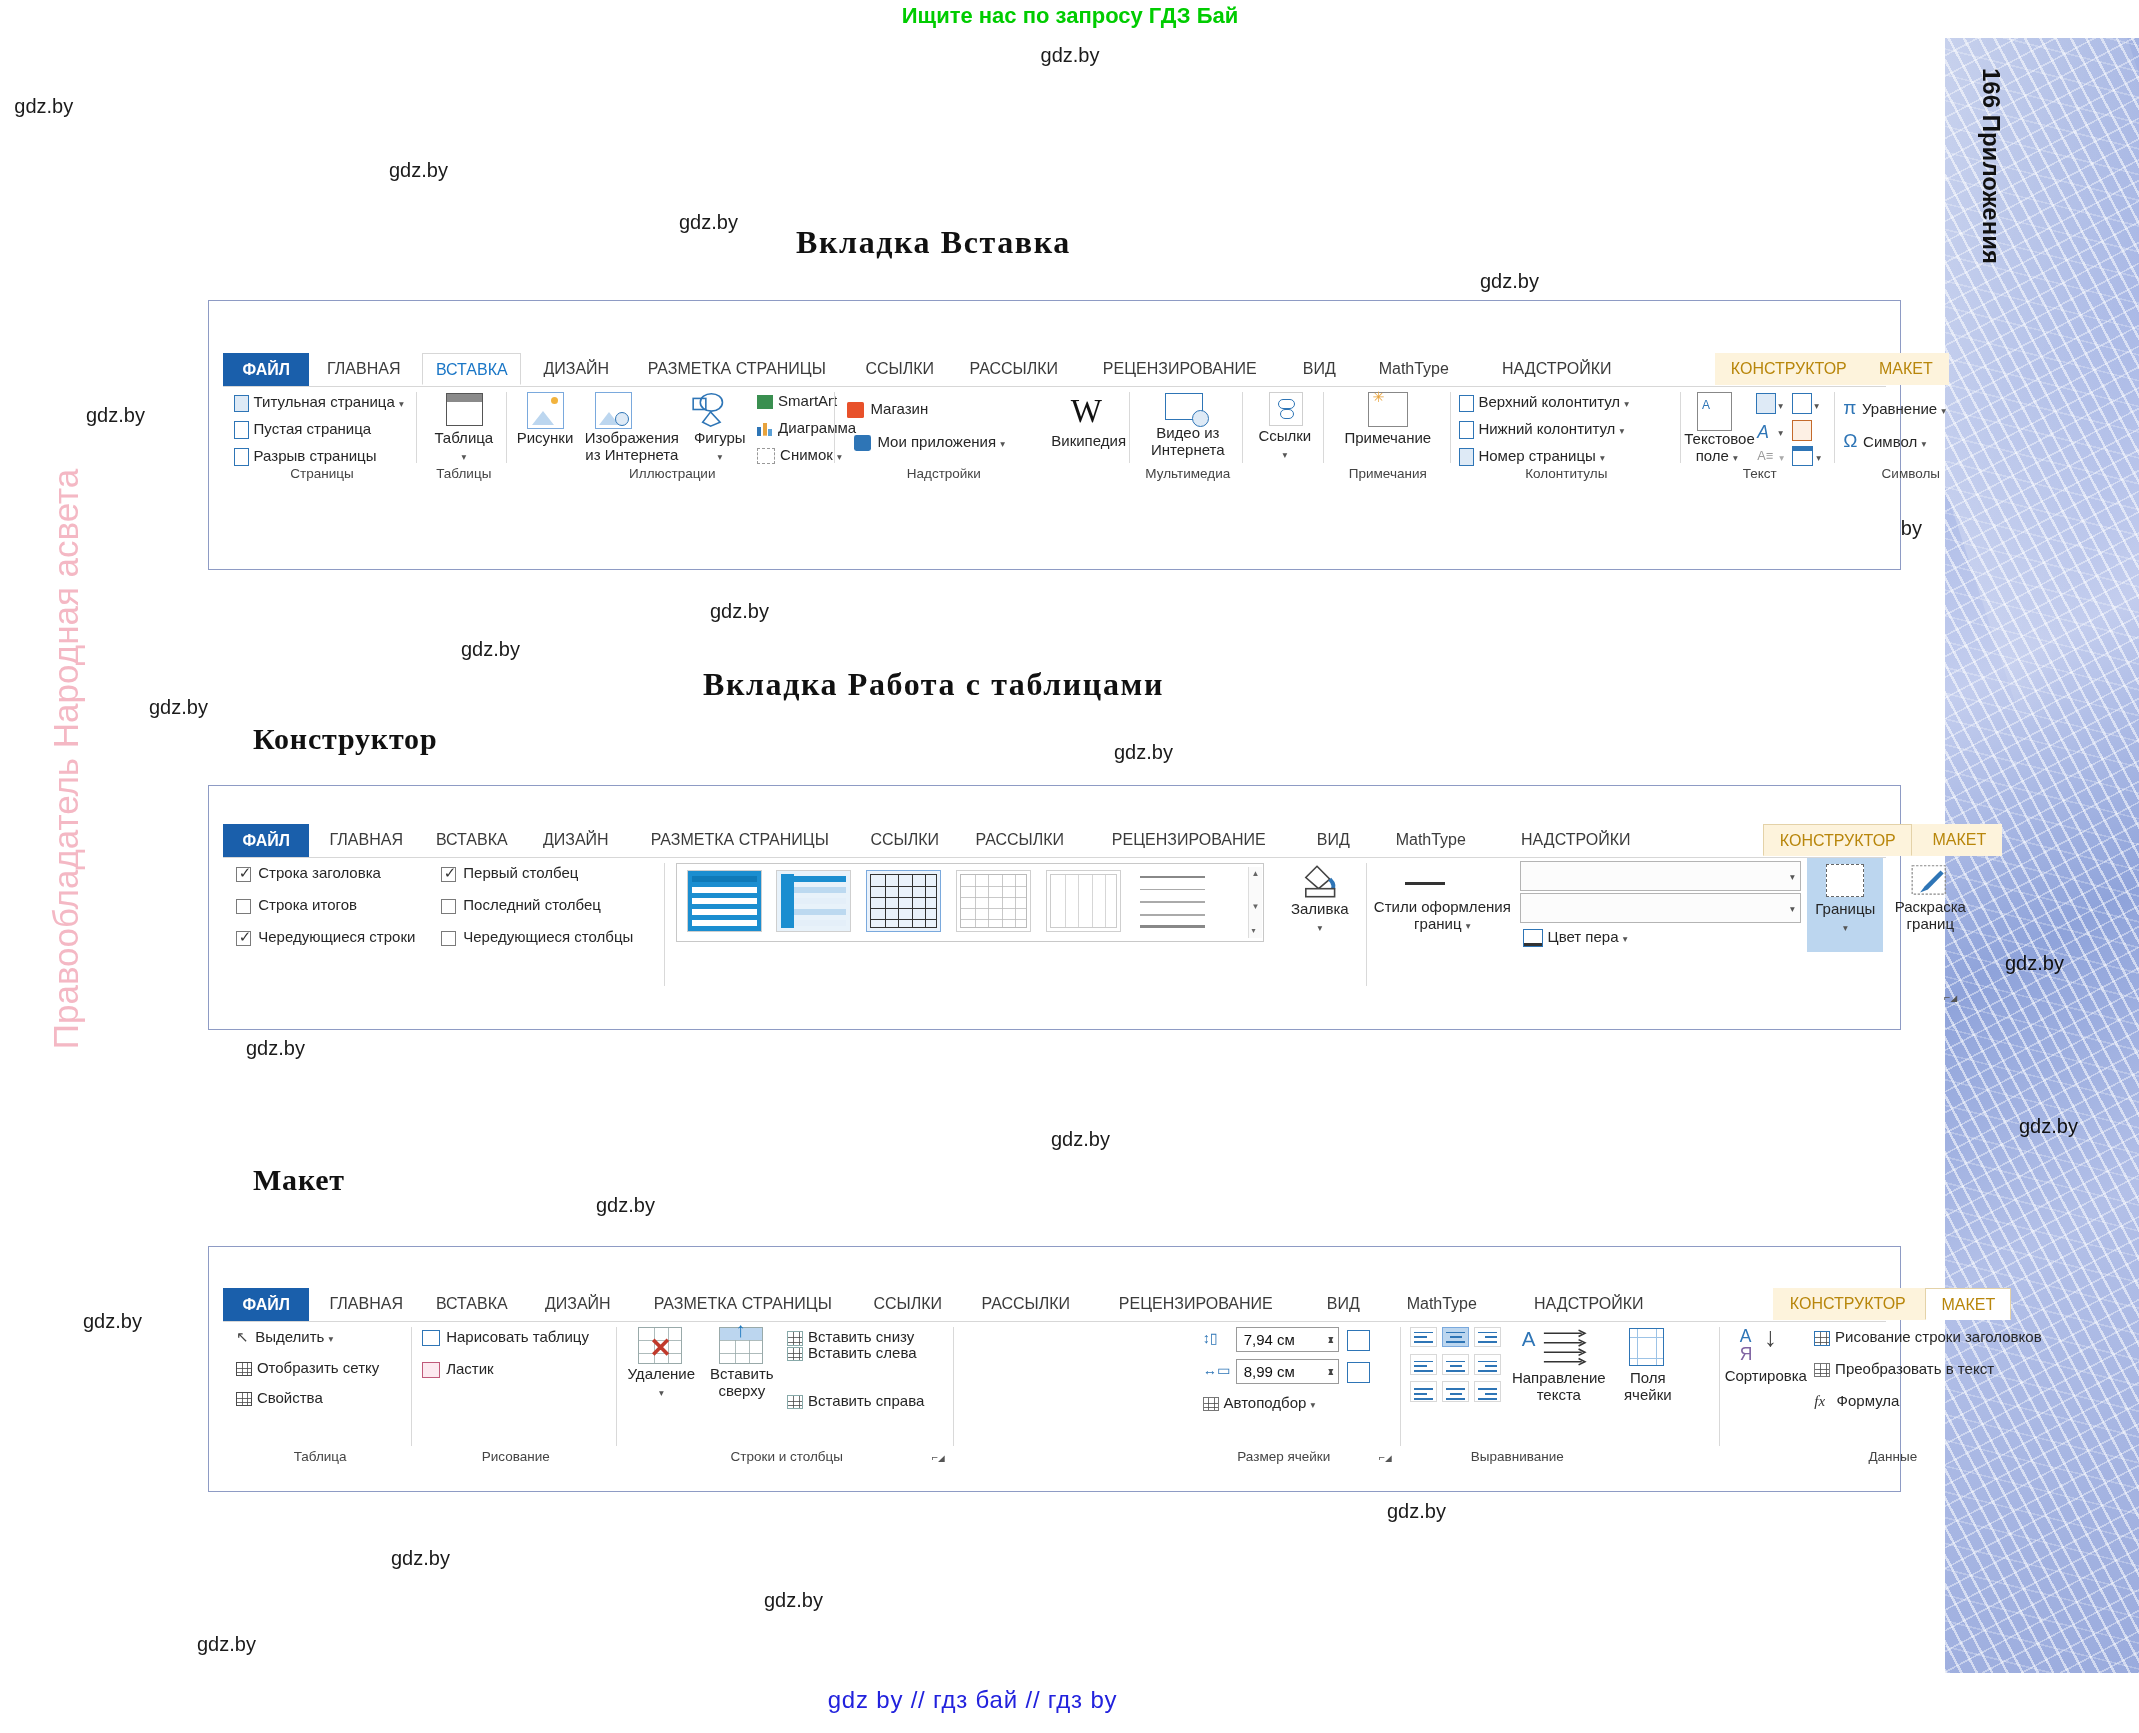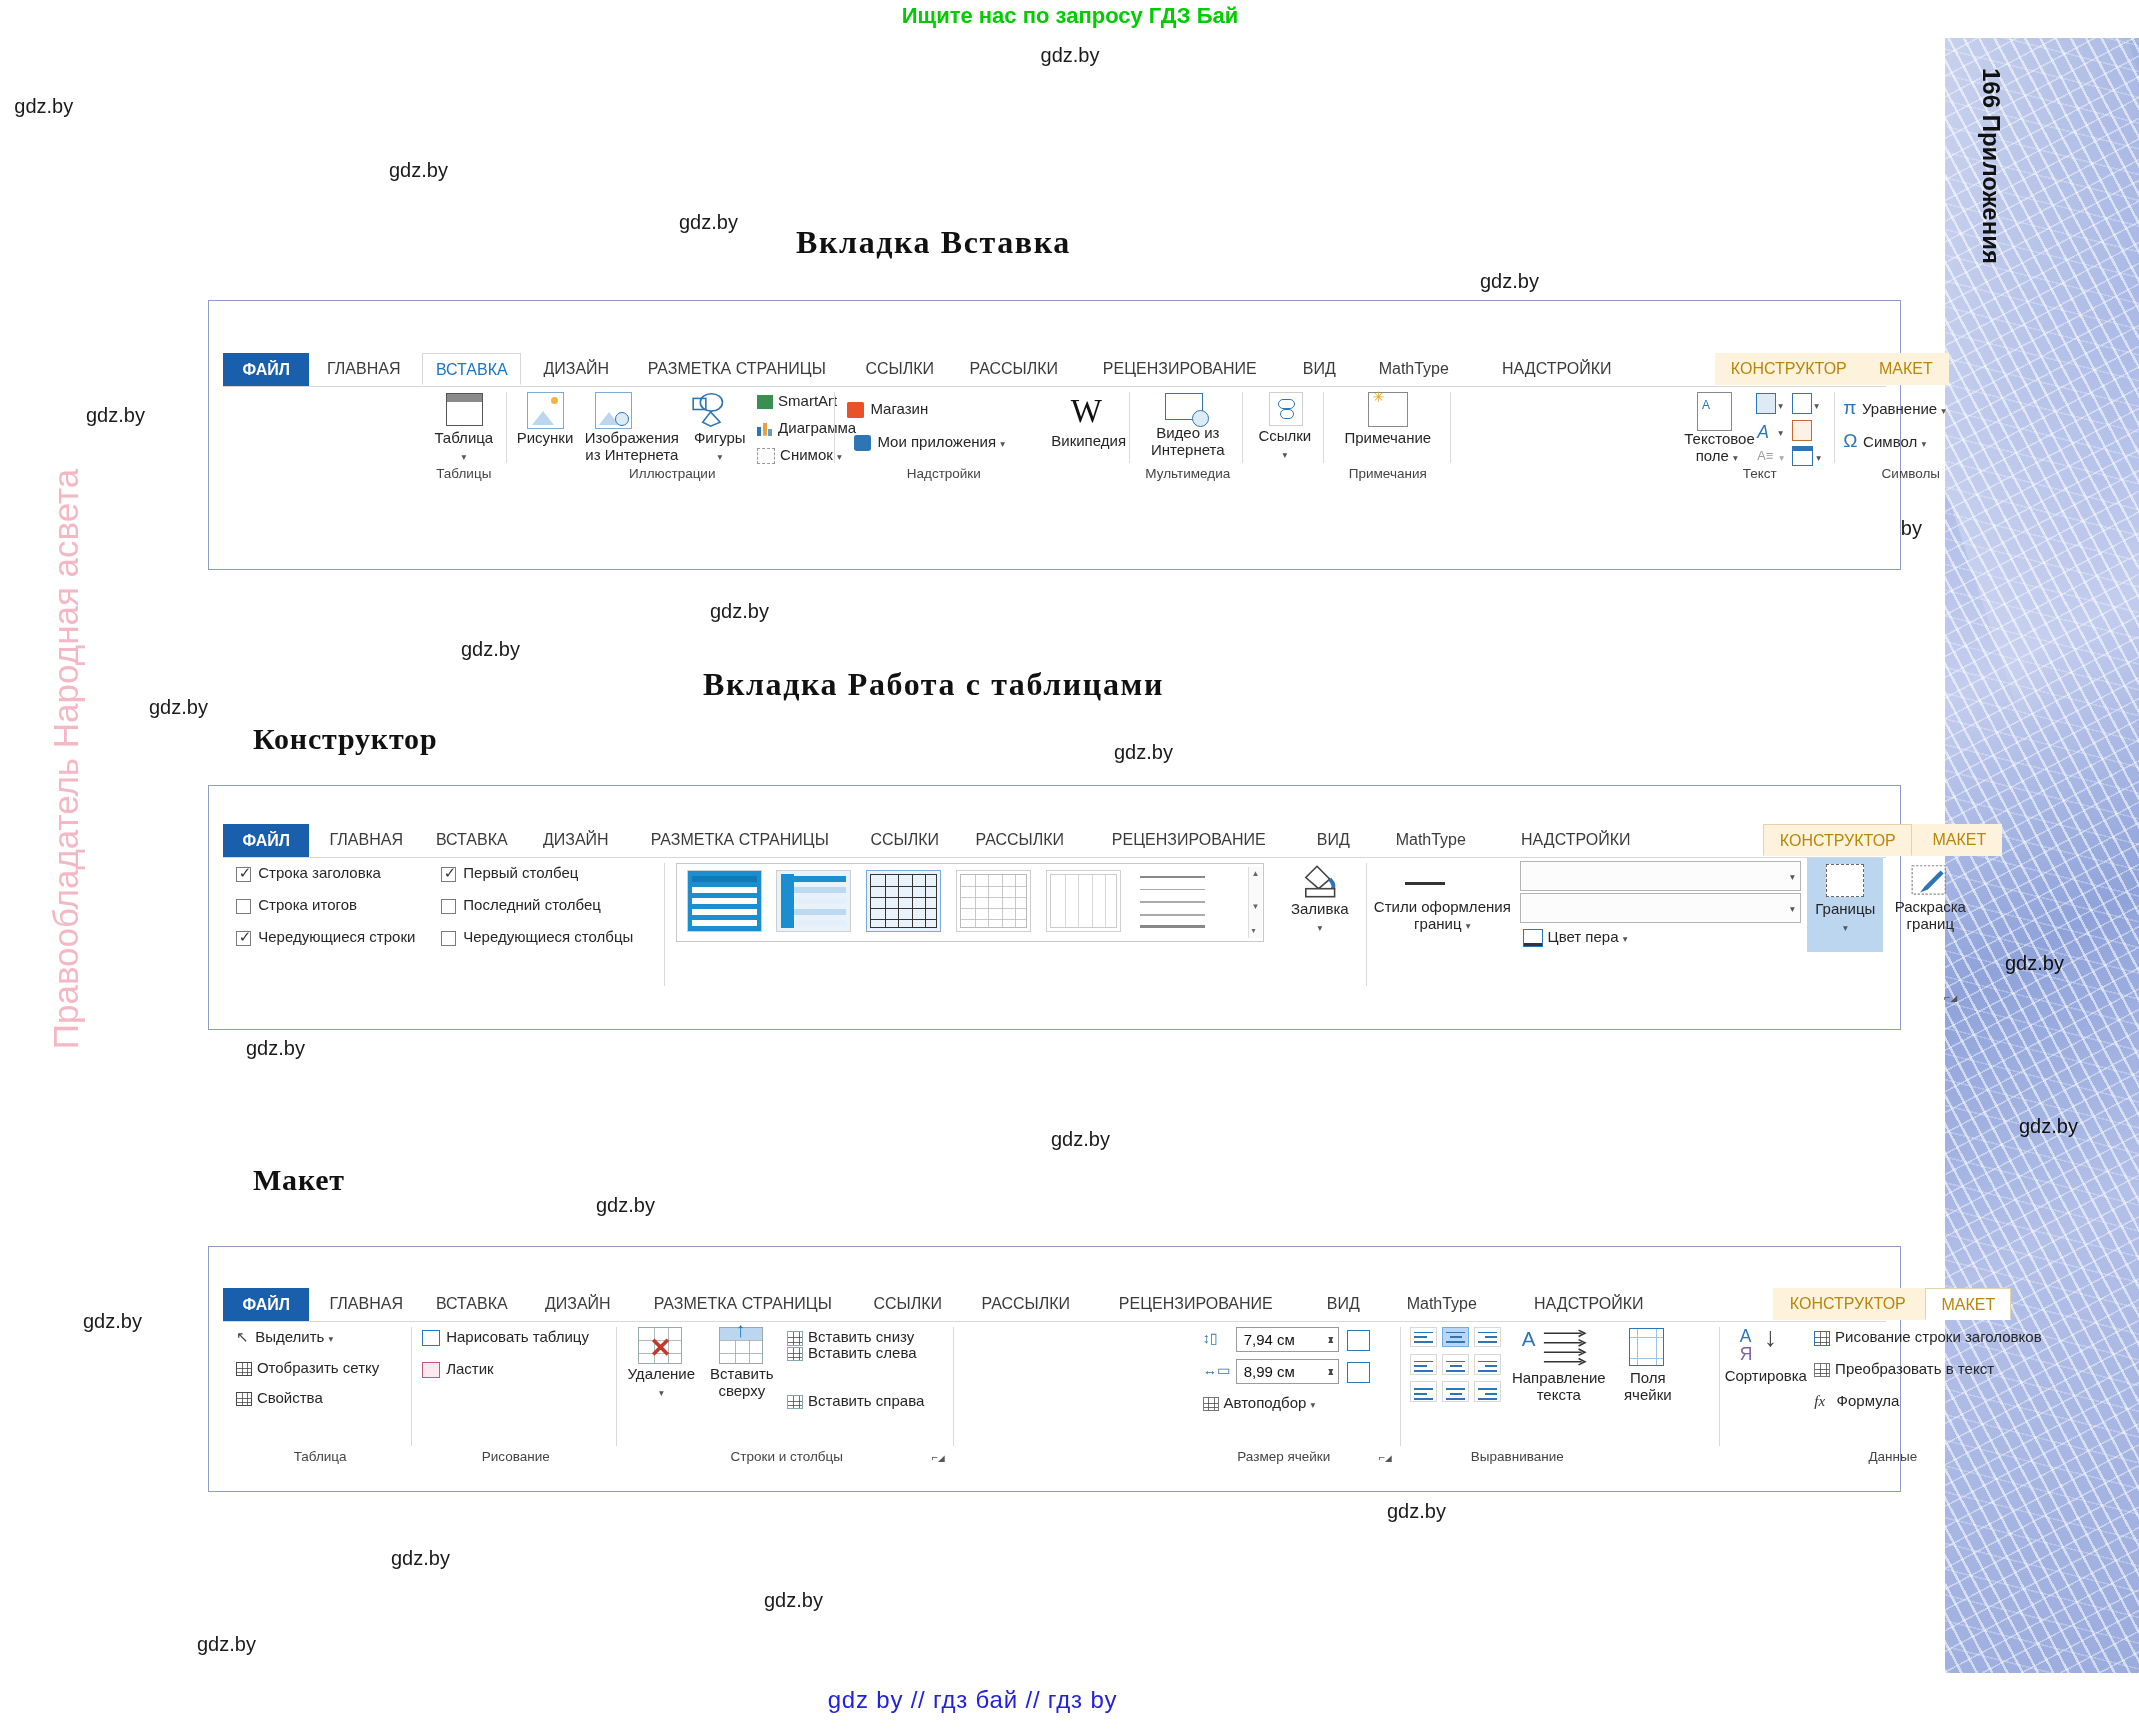--- a/index.html
+++ b/index.html
@@ -152,20 +152,32 @@
       <div class="tab" style="left:854px;width:205px">РЕЦЕНЗИРОВАНИЕ</div>
       <div class="tab" style="left:1065px;width:62px">ВИД</div>
       <div class="tab" style="left:1135px;width:111px">MathType</div>
       <div class="tab" style="left:1254px;width:159px">НАДСТРОЙКИ</div>
       <div class="tab ctx" style="left:1492px;width:147px">КОНСТРУКТОР</div>
       <div class="tab ctx" style="left:1639px;width:87px">МАКЕТ</div>
     </div>
 
     <div class="groups">
 
+      <div class="grp" style="left:3.2px;width:191px">
+        <div class="item" style="left:8px;top:6.4px">
+          <span class="ic i-doc blue"></span><span>Титульная страница</span> <span class="caret">▾</span>
+        </div>
+        <div class="item" style="left:8px;top:33px">
+          <span class="ic i-doc"></span><span>Пустая страница</span>
+        </div>
+        <div class="item" style="left:8px;top:60px">
+          <span class="ic i-doc"></span><span>Разрыв страницы</span>
+        </div>
+        <div class="grpname">Страницы</div>
+      </div>
 
       <div class="grp" style="left:197px;width:87px">
         <div style="position:absolute;left:25.4px;top:6.4px;width:37px;height:33px;border:1.2px solid #555;background:linear-gradient(#8a8a8a,#8a8a8a) 0 0/100% 8px no-repeat,#fff;box-sizing:border-box"></div>
         <div class="bigitem" style="left:0;top:43px;width:87px"><span>Таблица</span><br><span class="caret">▾</span></div>
         <div class="grpname">Таблицы</div>
       </div>
 
       <div class="grp" style="left:286px;width:326px">
         <div style="position:absolute;left:17.5px;top:4.8px;width:35px;height:35px;border:1.2px solid #7aa9dd;background:#fff">
           <div style="position:absolute;left:4px;bottom:3.2px;width:0;height:0;border-left:11px solid transparent;border-right:11px solid transparent;border-bottom:14.3px solid #bcd6ef"></div>
@@ -228,20 +240,32 @@
       </div>
 
       <div class="grp" style="left:1101px;width:127px">
         <div style="position:absolute;left:44px;top:4.8px;width:38px;height:33px;border:1.2px solid #888;background:#fff">
           <div style="position:absolute;left:3.2px;top:-4px;color:#e8a33d;font-size:14.3px">✳</div>
         </div>
         <div class="bigitem" style="left:0;top:43px;width:127px">Примечание</div>
         <div class="grpname">Примечания</div>
       </div>
 
+      <div class="grp" style="left:1228px;width:230px">
+        <div class="item" style="left:8px;top:6.4px">
+          <span class="ic i-doc"></span><span>Верхний колонтитул</span> <span class="caret">▾</span>
+        </div>
+        <div class="item" style="left:8px;top:33px">
+          <span class="ic i-doc"></span><span>Нижний колонтитул</span> <span class="caret">▾</span>
+        </div>
+        <div class="item" style="left:8px;top:60px">
+          <span class="ic i-doc blue"></span><span>Номер страницы</span> <span class="caret">▾</span>
+        </div>
+        <div class="grpname">Колонтитулы</div>
+      </div>
 
       <div class="grp" style="left:1461px;width:151px">
         <div style="position:absolute;left:12.7px;top:4.8px;width:33px;height:37px;border:1.2px solid #888;background:#fff">
           <div style="position:absolute;left:4px;top:4.8px;font-size:12px;color:#2e75b6">A</div>
         </div>
         <div class="bigitem" style="left:0;top:44px;width:65px"><span>Текстовое поле</span> <span class="caret">▾</span></div>
         <div style="position:absolute;left:72px;top:6.4px;width:17.5px;height:19px;border:1.2px solid #2e75b6;background:#deeaf6"></div>
         <span class="caret" style="position:absolute;left:94px;top:12.7px">▾</span>
         <div style="position:absolute;left:108px;top:6.4px;width:17.5px;height:19px;border:1.2px solid #2e75b6"></div>
         <span class="caret" style="position:absolute;left:130px;top:12.7px">▾</span>

